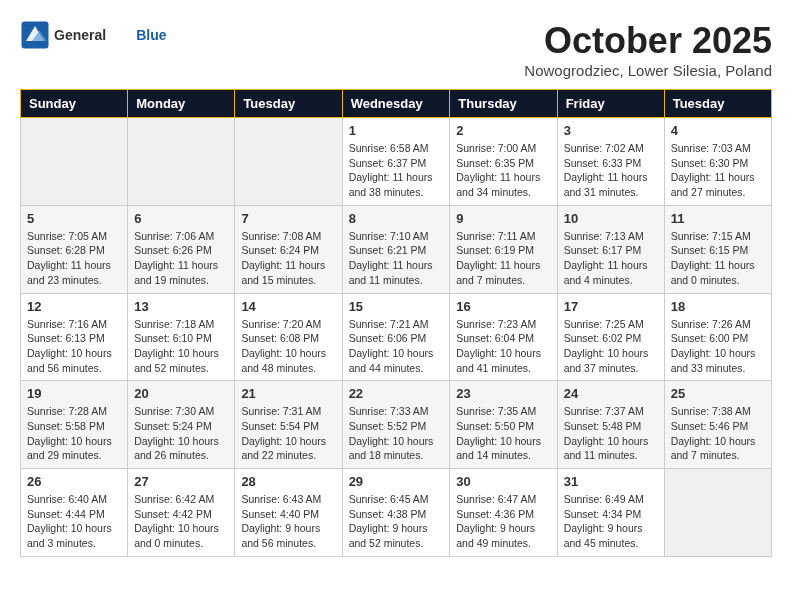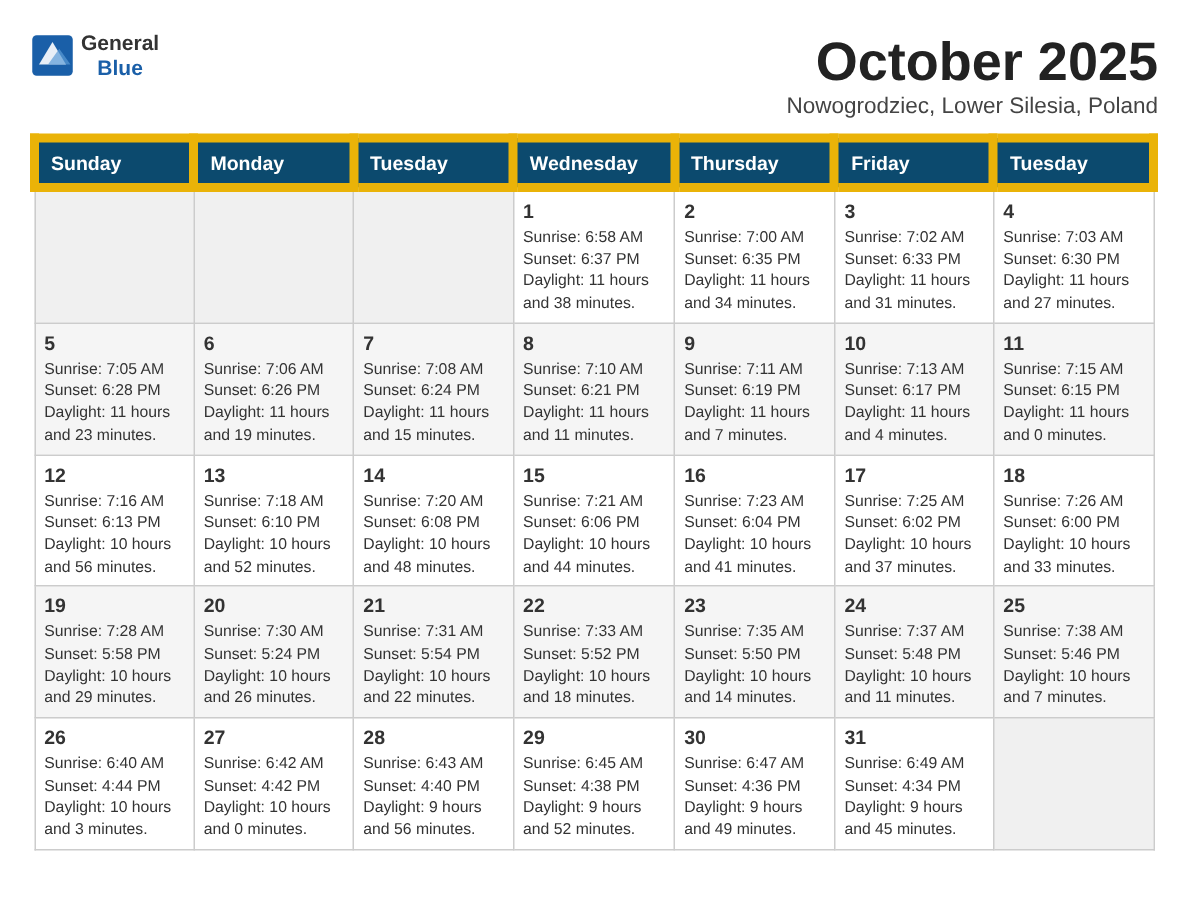--- a/index.html
+++ b/index.html
@@ -16,24 +16,24 @@
       align-items: flex-start;
       margin-bottom: 10px;
     }
     .logo {
       display: flex;
       align-items: center;
       gap: 4px;
     }
     .logo-text {
       display: flex;
-      flex-direction: column;
       font-size: 14px;
       font-weight: bold;
       line-height: 1.2;
+      gap: 30px;
     }
     .logo-general { color: #333; }
     .logo-blue { color: #1a5fa8; text-align: center; }
     .logo-icon {
       width: 30px;
       height: 30px;
     }
     .title-block {
       text-align: right;
     }
@@ -45,27 +45,27 @@
     .location {
       font-size: 15px;
       color: #444;
     }
     .calendar {
       width: 100%;
       border-collapse: collapse;
       border: 1px solid #bbb;
     }
     .calendar th {
-      background-color: #0c4a6e;
+      background-color: #0f172a;
       color: #fff;
       text-align: left;
       padding: 6px 8px;
       font-size: 13px;
       font-weight: bold;
-      border: 6px solid #eab308;
+      border: 1px solid #eab308;
     }
     .calendar td {
       vertical-align: top;
       padding: 5px 6px;
       border: 1px solid #ccc;
       font-size: 10.5px;
       color: #333;
       width: 108px;
       min-height: 80px;
       background: #fff;

